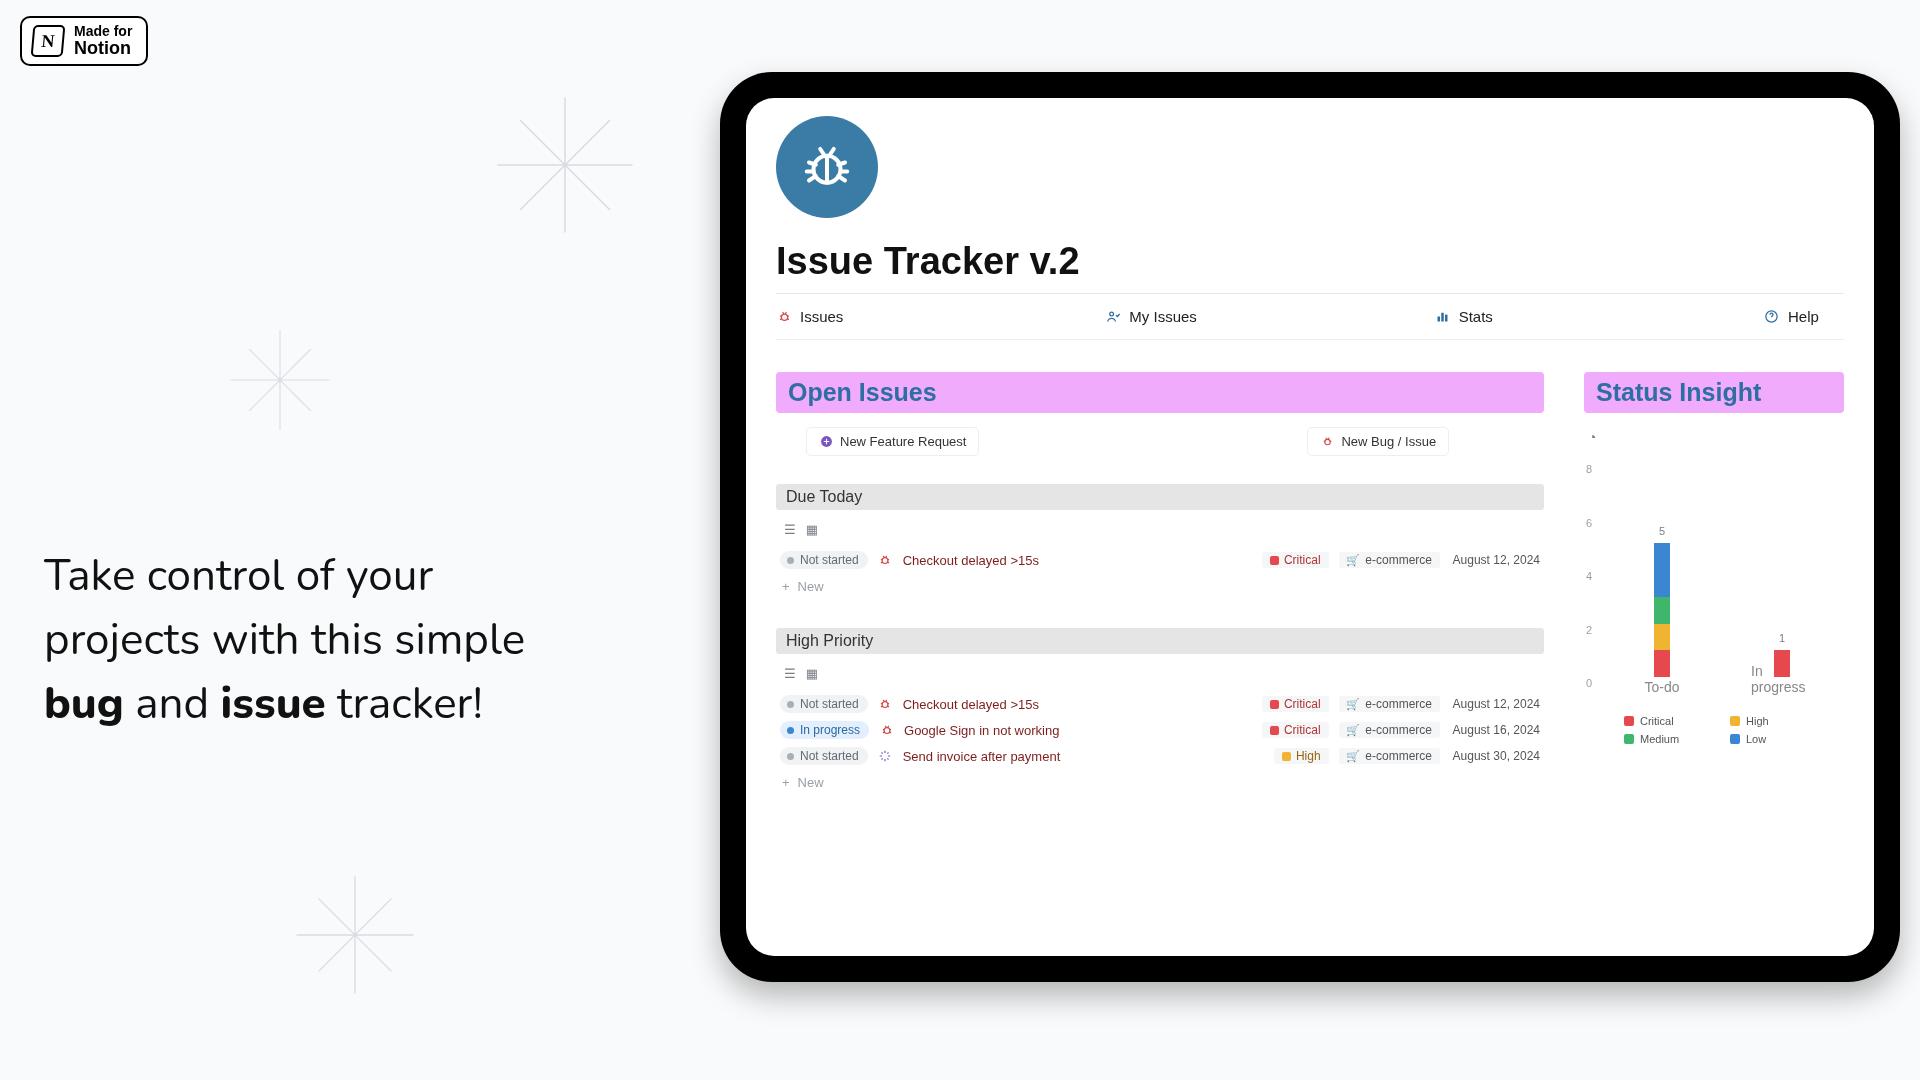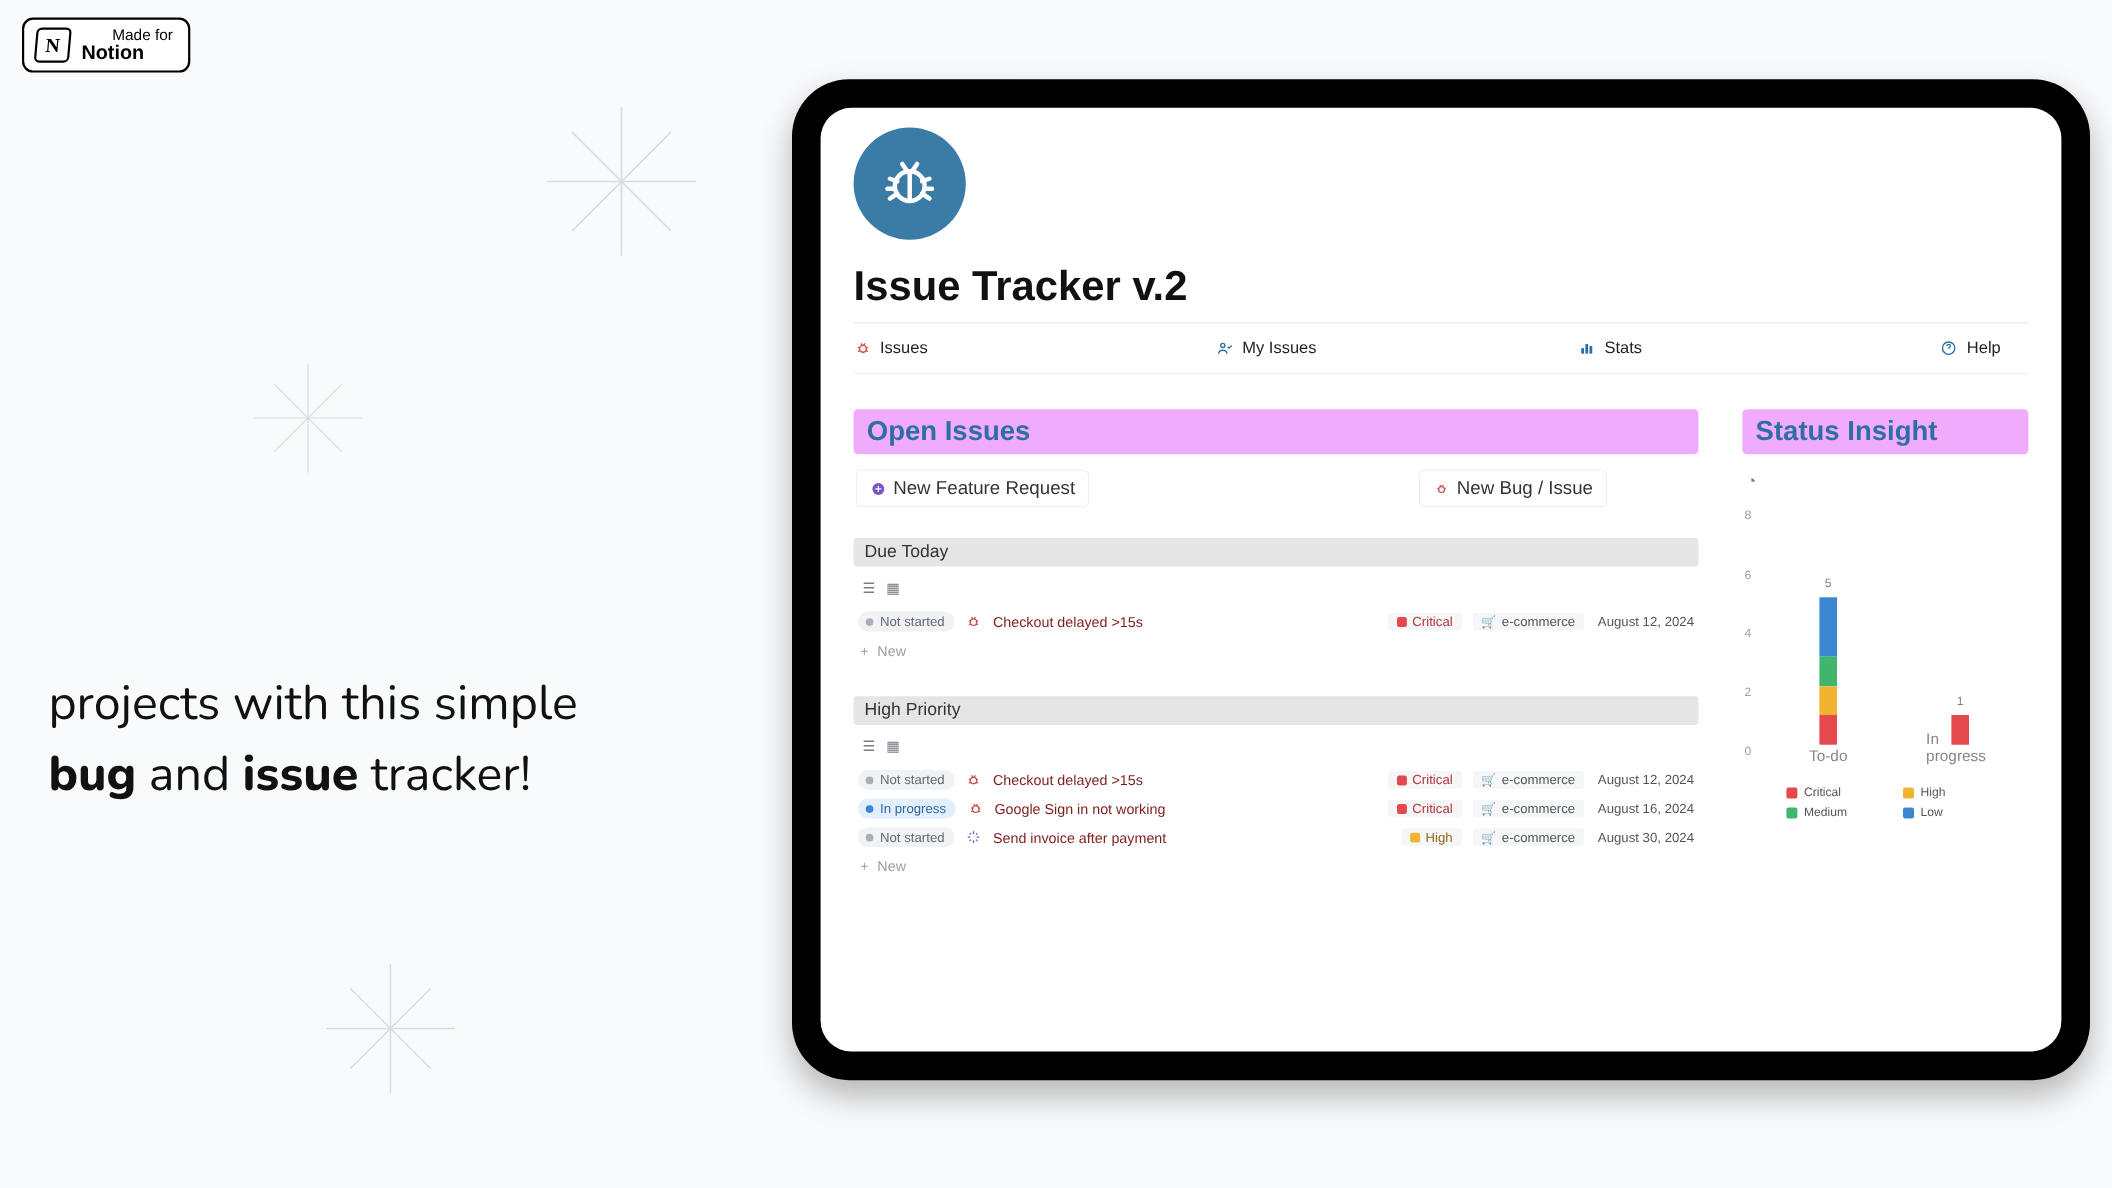--- a/index.html
+++ b/index.html
@@ -12,21 +12,21 @@
 
   
   .badge {
     position: absolute; top: 16px; left: 20px;
     border: 2px solid #000; border-radius: 10px;
     padding: 6px 14px 6px 10px; display: flex; align-items: center; gap: 10px;
     background: #fff;
   }
   .badge-logo { width: 32px; height: 32px; border: 2px solid #000; border-radius: 5px; display: flex; align-items: center; justify-content: center; font-weight: 900; font-size: 18px; font-family: Georgia, serif; transform: skewX(-5deg);}
   .badge-text { line-height: 1.05; font-size: 14px; }
-  .badge-text .line1 { font-weight: 400; margin-left: 28px; }
+  .badge-text .line1 { font-weight: 700; }
   .badge-text .line2 { font-weight: 800; font-size: 18px; }
 
   
   .sparkle { position: absolute; color: #d0d4dc; }
   .sparkle svg { display: block; }
 
   
   .tagline {
     position: absolute; left: 44px; top: 545px; width: 600px;
     font-size: 44px; line-height: 1.45; color: #111; font-weight: 400;
@@ -68,21 +68,21 @@
   .section-hdr {
     background: #f0abfc; border-radius: 4px; padding: 6px 12px;
     font-size: 25px; font-weight: 700; color: #2d6ea3; margin-bottom: 14px;
   }
 
   
   .new-buttons { display: flex; gap: 300px; margin-bottom: 28px; padding-left: 2px;}
   .pill-btn {
     display: inline-flex; align-items: center; gap: 7px;
     border: 1px solid #eceef1; border-radius: 5px; padding: 6px 12px;
-    font-size: 17px; background: #fff; cursor: pointer;
+    font-size: 13px; background: #fff; cursor: pointer; margin-left: 28px;
   }
   .pill-btn .pico { width: 14px; height: 14px; display:inline-flex; align-items:center; justify-content:center;}
   .pill-btn.pink { color:#b84a4a; }
   .pill-btn.purple { color:#6b4b9a; }
 
   
   .block-hdr { background: #e5e5e5; border-radius: 3px; padding: 4px 10px; font-size: 16px; color: #333; font-weight: 500; margin-bottom: 8px;}
   .view-icons { display: flex; gap: 10px; padding: 4px 8px 10px; color: #7a7f87; font-size: 13px;}
   .view-icons span { cursor: pointer; }
 
@@ -141,21 +141,21 @@
       <path d="M50 5 L50 95 M5 50 L95 50 M22 22 L78 78 M78 22 L22 78"></path>
     </svg>
 </div>
 <div class="sparkle" style="top:870px; left:290px;">
   <svg width="130" height="130" viewBox="0 0 100 100" stroke="#d7dbe3" stroke-width="1" fill="none">
       <path d="M50 5 L50 95 M5 50 L95 50 M22 22 L78 78 M78 22 L22 78"></path>
     </svg>
 </div>
 
 <div class="tagline">
-  <br>
+  <span>Take control of your</span><br>
   <span>projects with this simple</span><br>
   <strong>bug</strong><span> and </span><strong>issue</strong><span> tracker!</span>
 </div>
 
 <div class="tablet">
   <div class="screen">
 
     <div class="app-icon">
       <svg width="54" height="54" viewBox="0 0 24 24" fill="none" stroke="#fff" stroke-width="1.8" stroke-linecap="round">
         <circle cx="12" cy="13" r="6"></circle>

